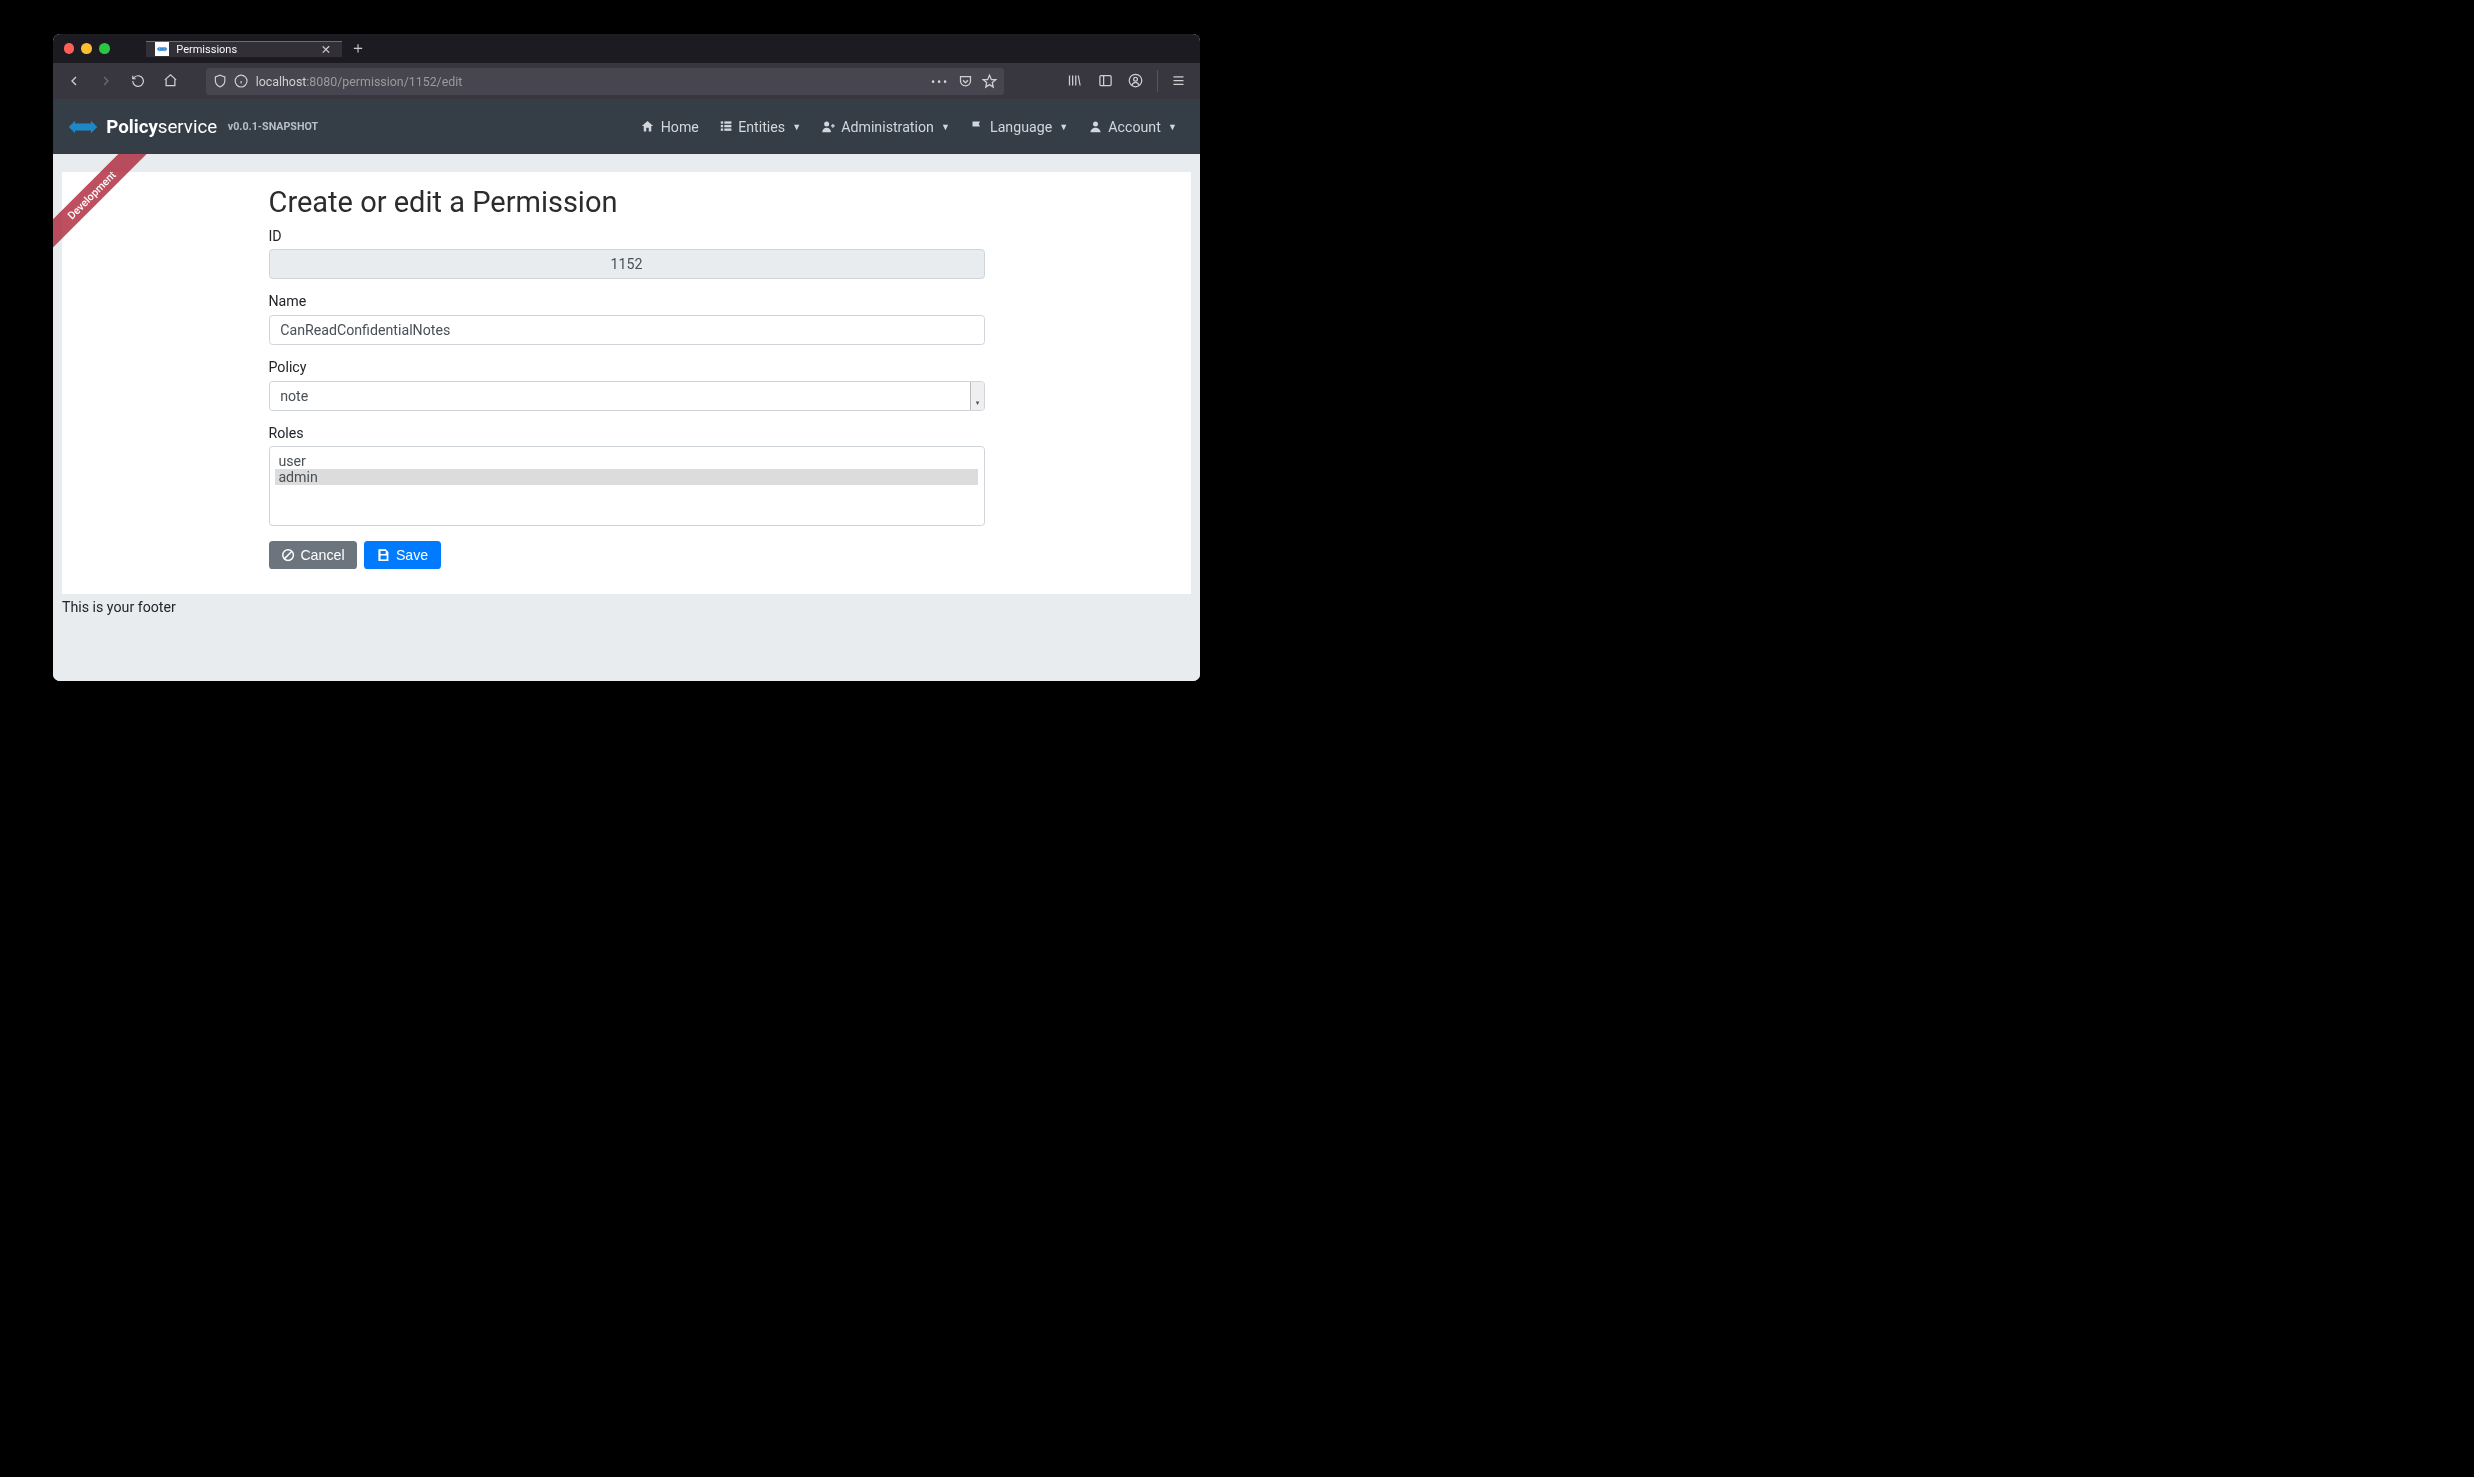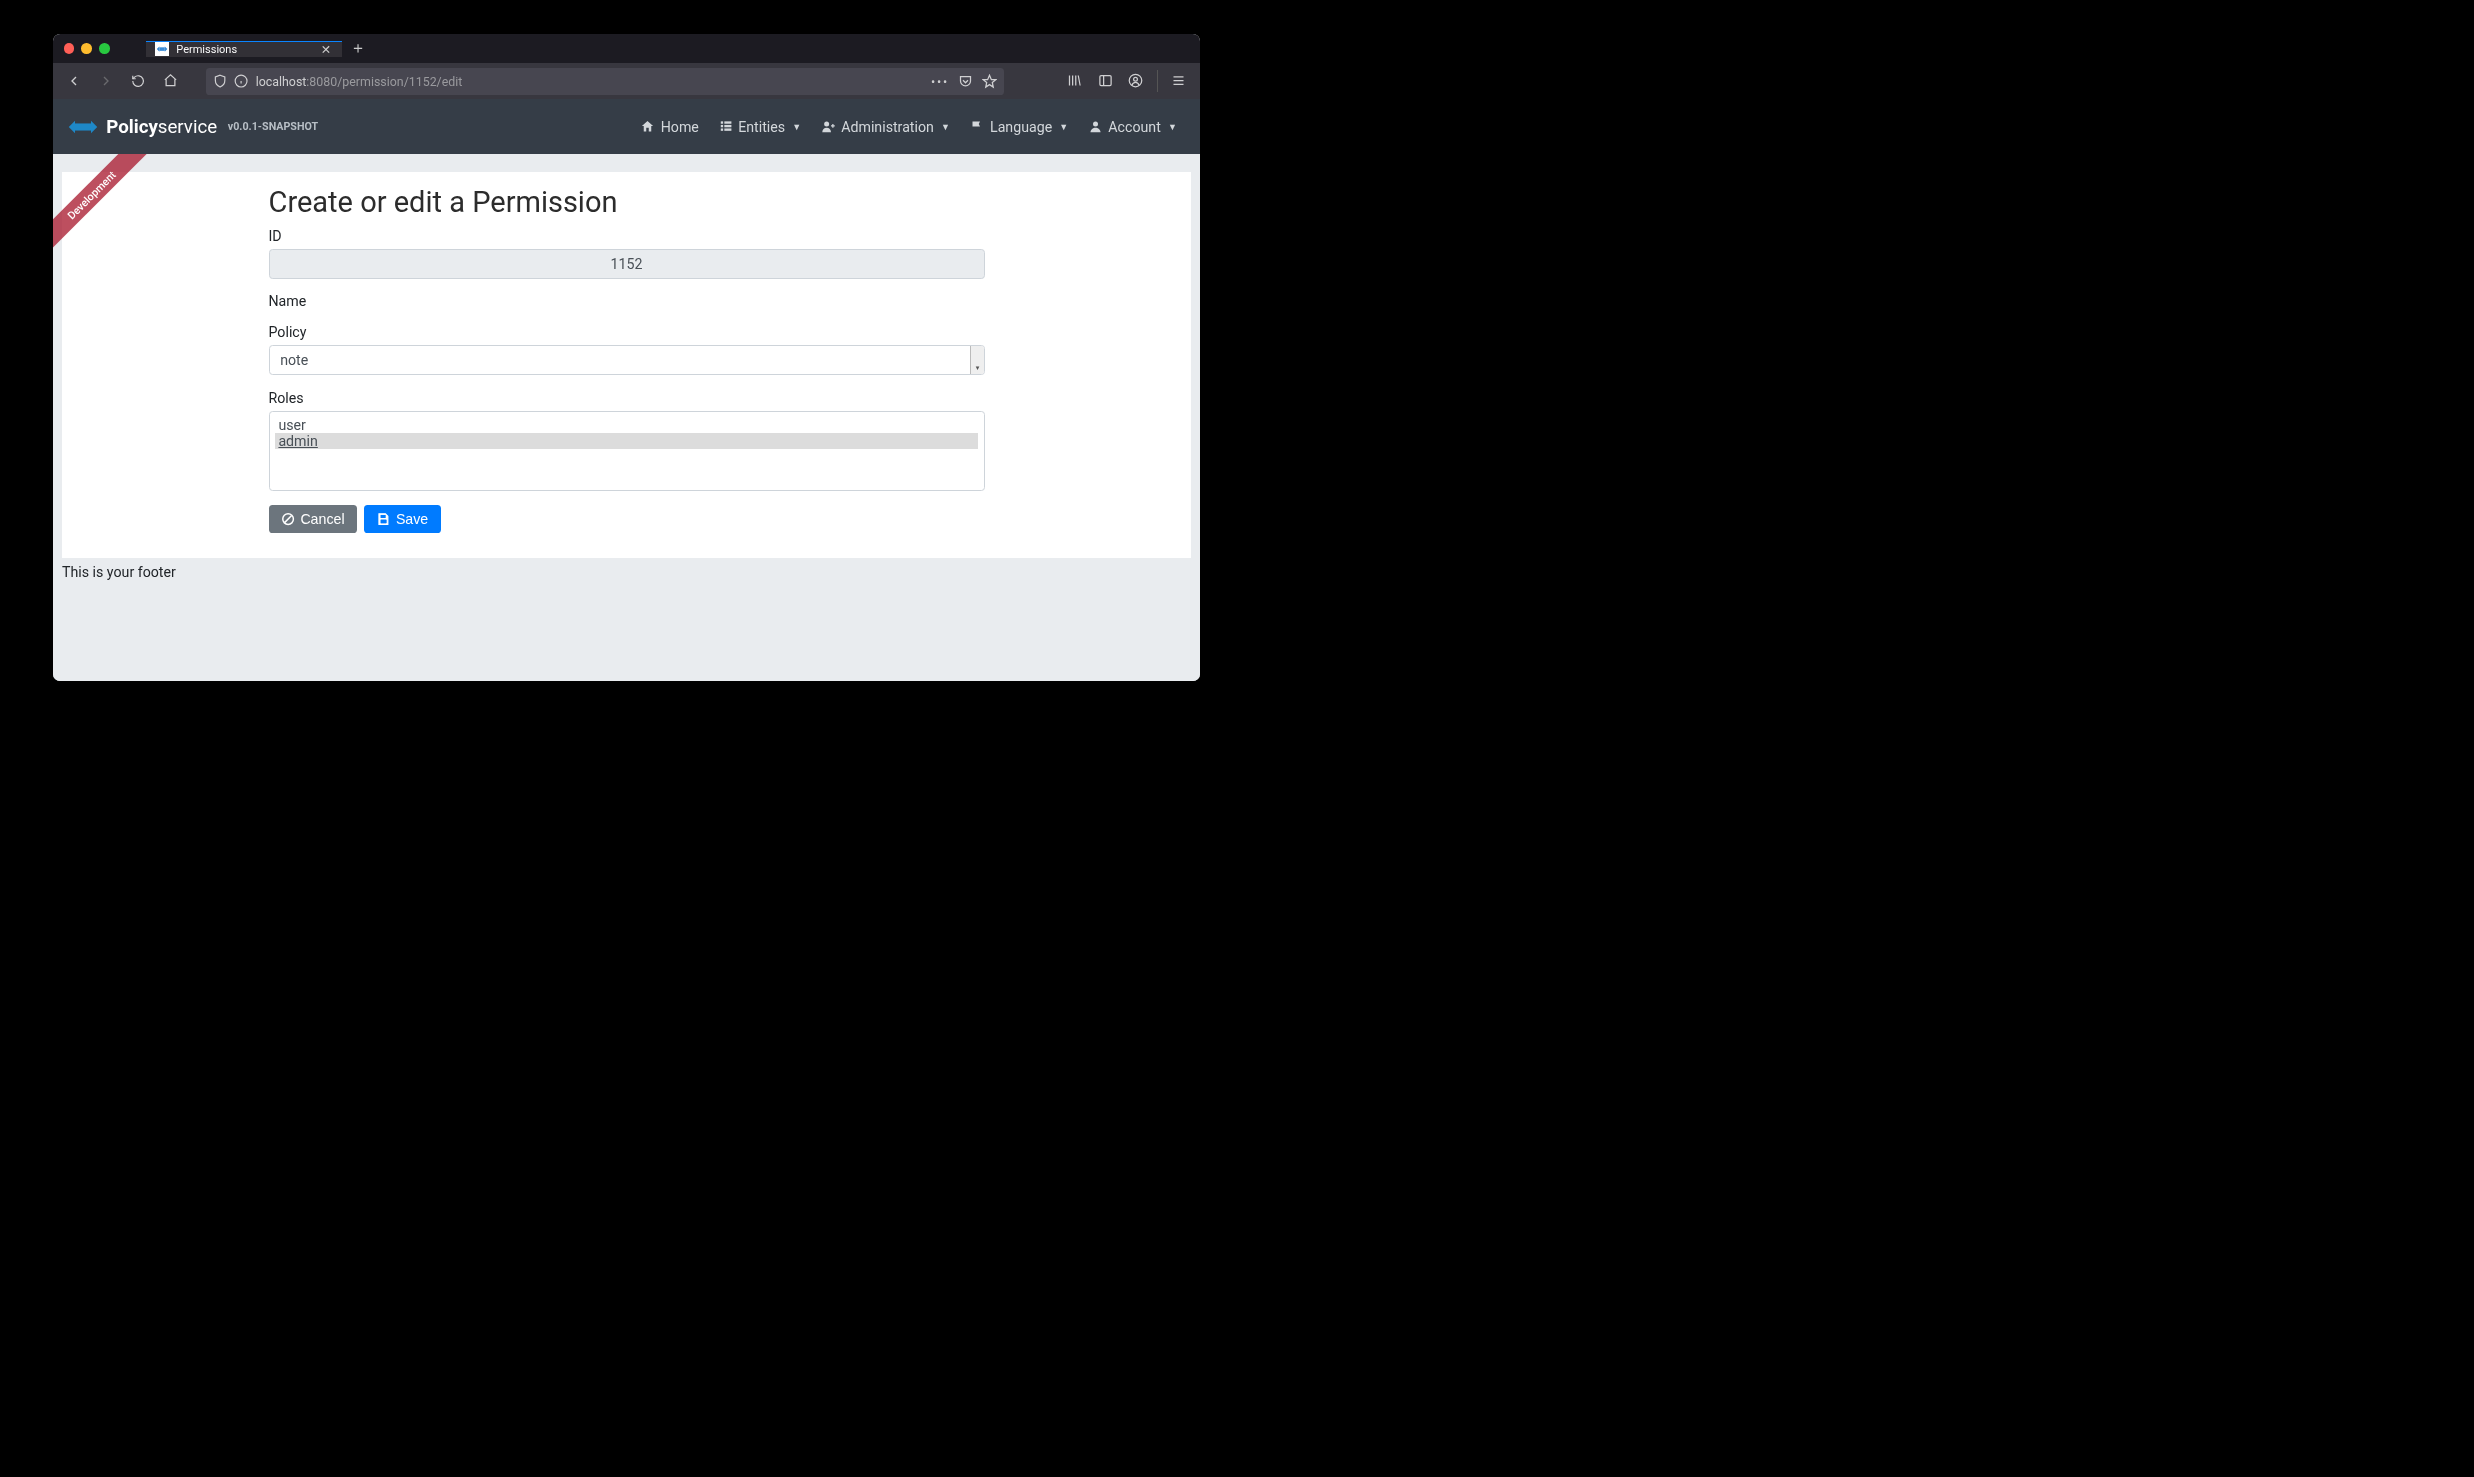--- a/index.html
+++ b/index.html
@@ -199,21 +199,21 @@
     width:100%;
     border:0.9px solid #ced4da;
     border-radius:3.6px;
     padding:5.3px;
     height:80px;
     overflow:auto;
     font-size:14.2px;
     color:#495057;
   }
   .listbox .opt { padding:0 3.6px; }
-  .listbox .opt.selected { background:#dcdcdc;text-decoration:underline; }
+  .listbox .opt.selected { background:#dcdcdc; }
   .btnrow { display:flex; gap:7.1px; margin-top:12.4px;}
   .btn {
     display:inline-flex; align-items:center; gap:5.3px;
     border:none; border-radius:3.6px;
     padding:6.2px 12.4px;
     font-size:14.2px;
     color:#fff;
     cursor:pointer;
   }
   .btn-secondary { background:#6c757d;}
@@ -403,20 +403,21 @@
       <div class="container">
         <h2 class="title">Create or edit a Permission</h2>
 
         <div class="form-group">
           <label>ID</label>
           <input class="form-control" readonly="" value="1152" style="">
         </div>
 
         <div class="form-group">
           <label>Name</label>
+          <input class="form-control" value="CanReadConfidentialNotes" style="">
         </div>
 
         <div class="form-group">
           <label>Policy</label>
           <div class="select-wrap">
             <select class="form-control">
               <option>note</option>
             </select>
             <div class="spin">
                 <div></div>

